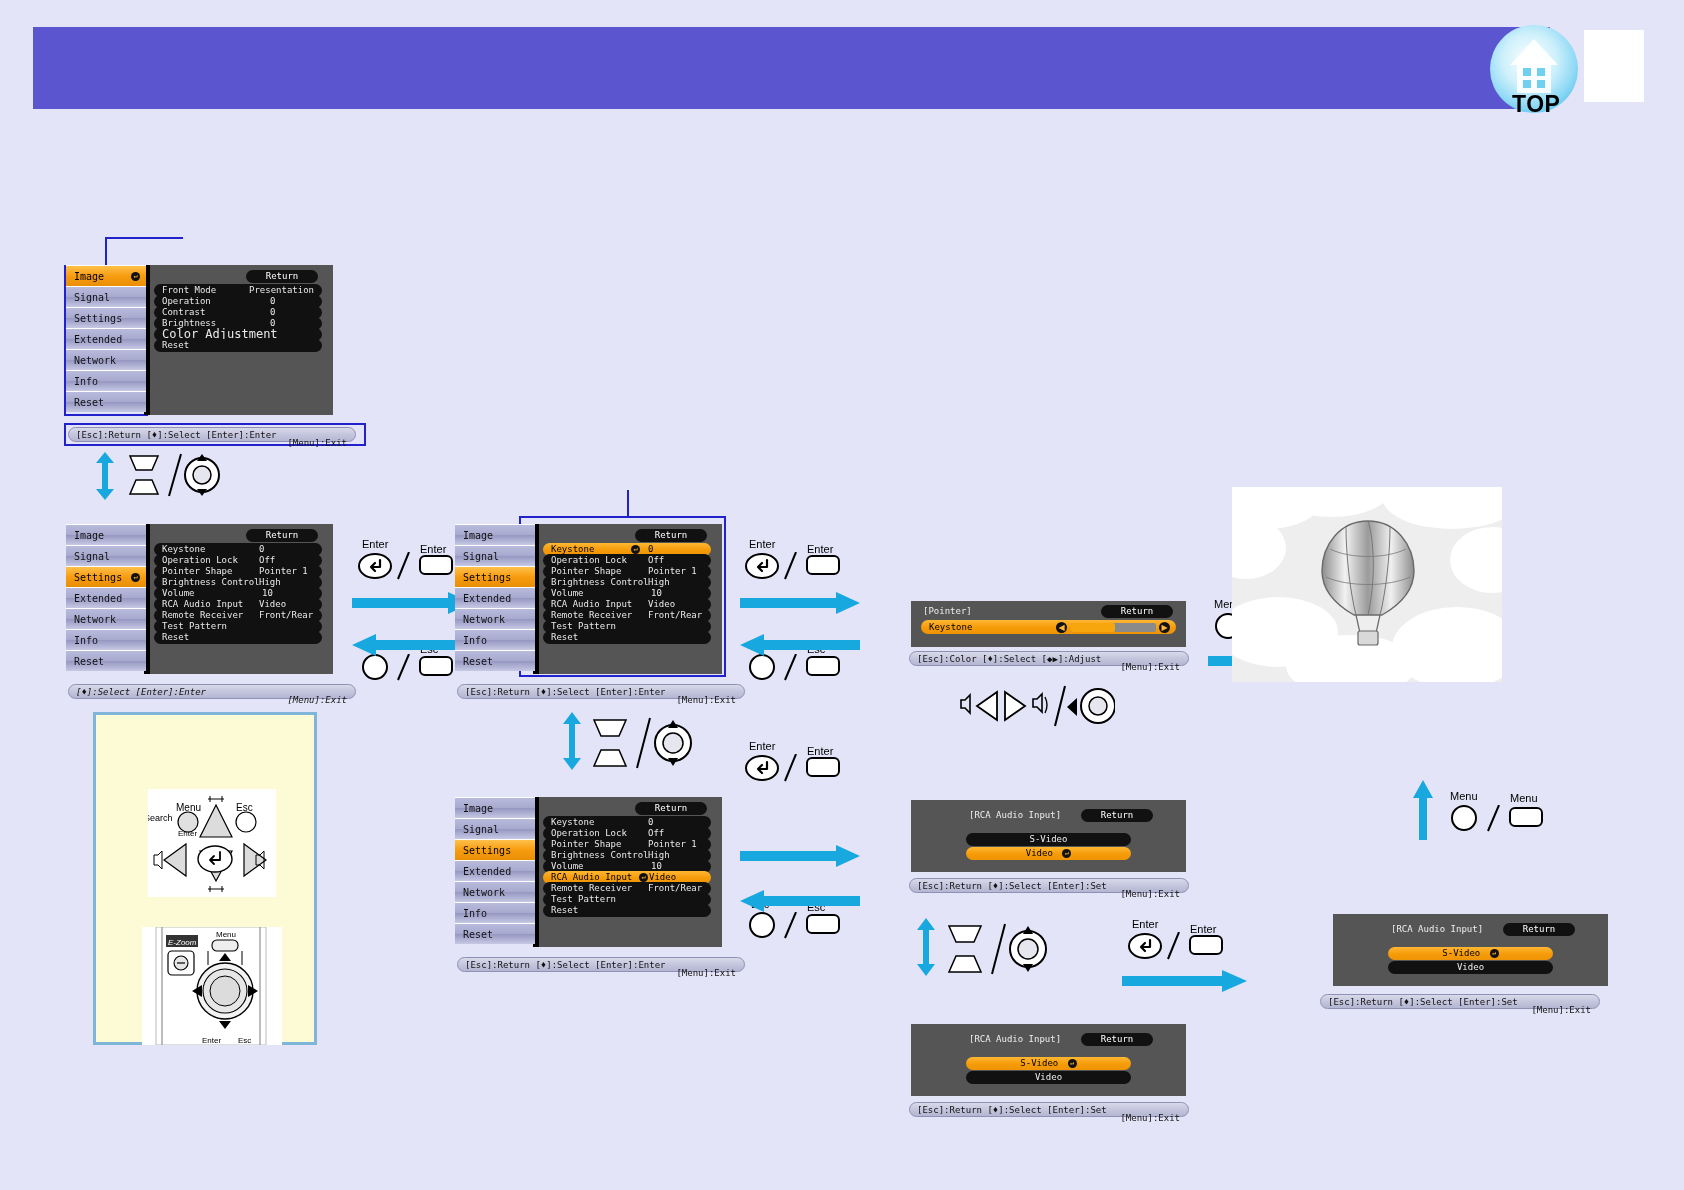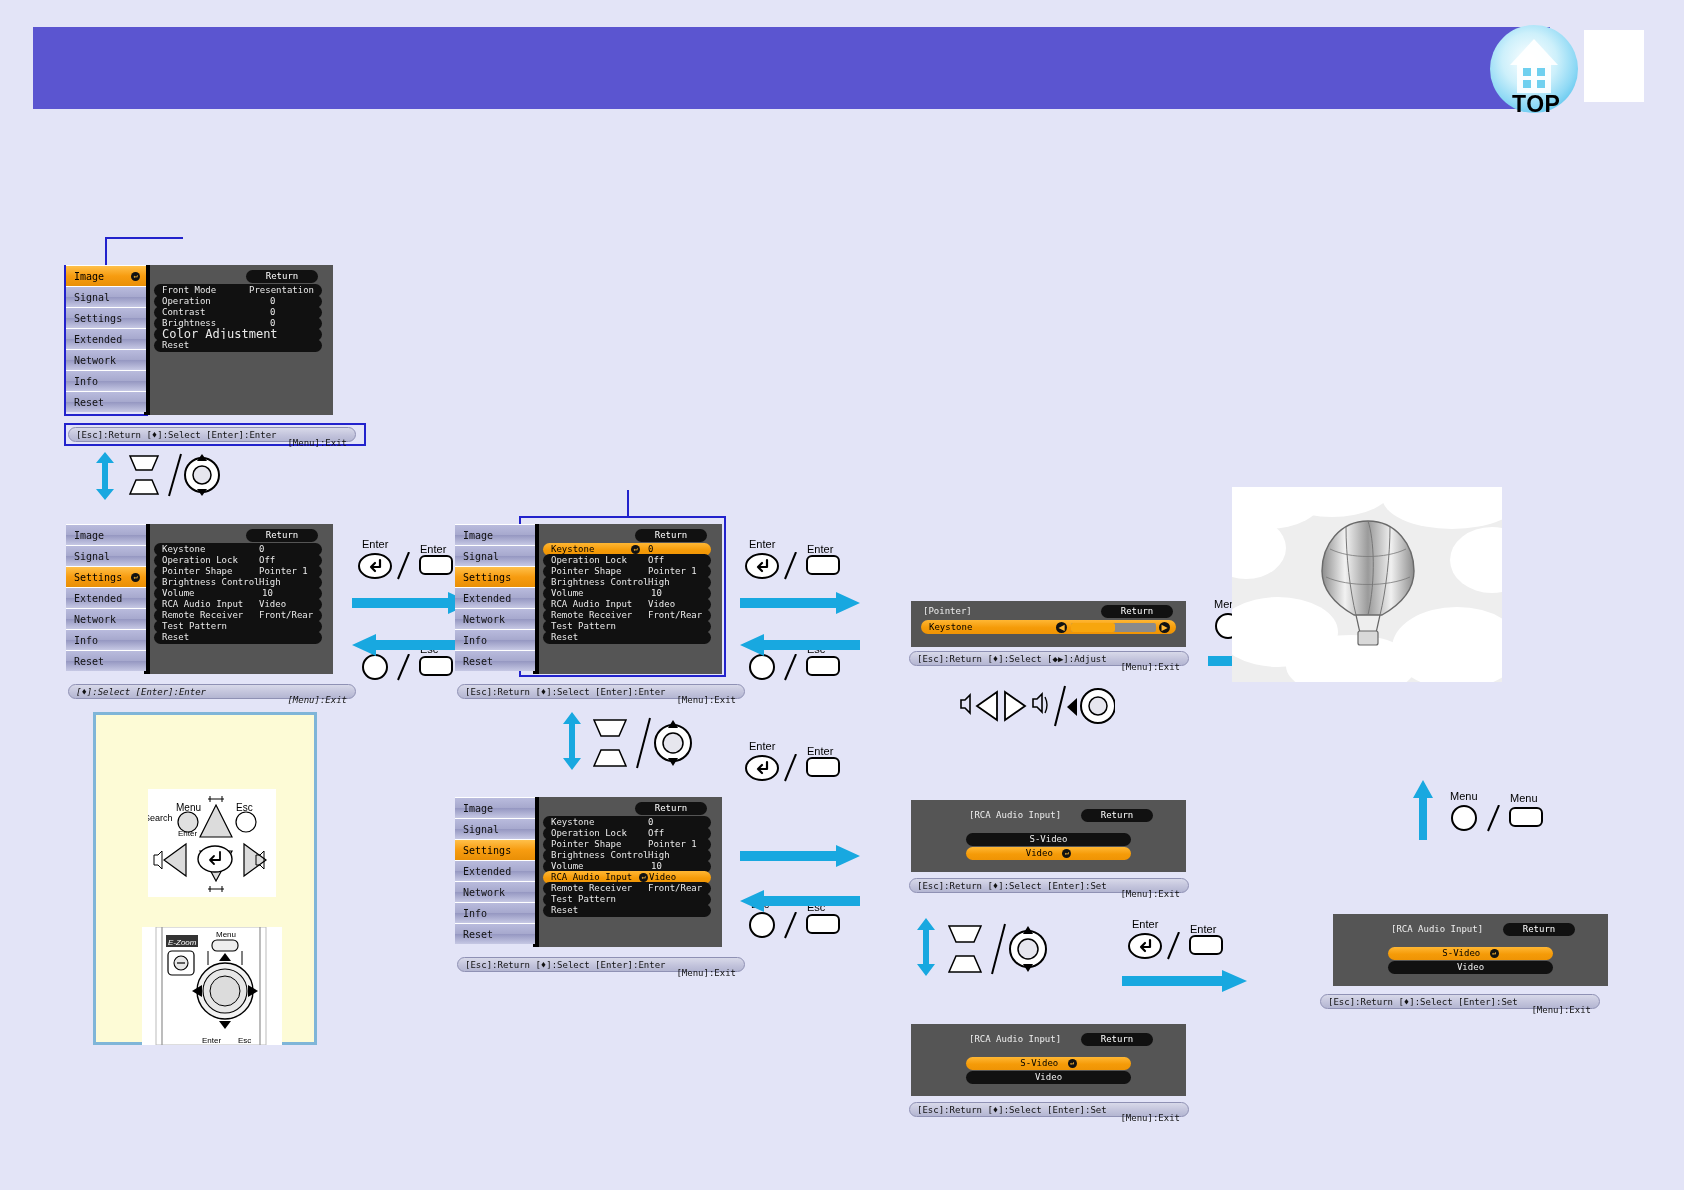--- a/index.html
+++ b/index.html
@@ -500,21 +500,21 @@
   <div class="retbtn" style="left:190px;top:4px;width:72px;font-size:9px;">Return</div>
   <div class="abs" style="left:10px;top:19px;width:255px;height:14px;background:linear-gradient(to bottom,#ffb734 0%,#f59b08 55%,#ef9405 100%);border-radius:7px;">
     <span class="abs" style="left:8px;top:0;line-height:14px;font-family:'DejaVu Sans Mono',monospace;font-size:9px;color:#000;">Keystone</span>
     <span class="abs" style="left:135px;top:2px;width:11px;height:11px;border-radius:50%;background:#111;color:#ffb734;font-size:8px;line-height:11px;text-align:center;">◀</span>
     <span class="abs" style="left:150px;top:3px;width:85px;height:9px;background:#8a8a8a;border-radius:2px;"></span>
     <span class="abs" style="left:150px;top:3px;width:44px;height:9px;background:#f7a60e;border-radius:2px;"></span>
     <span class="abs" style="left:238px;top:2px;width:11px;height:11px;border-radius:50%;background:#111;color:#ffb734;font-size:8px;line-height:11px;text-align:center;">▶</span>
   </div>
 </div>
 <div class="statusbar" style="left:909px;top:651px;width:280px;">
-  <span class="l">[Esc]:Return [♦]:Select [◆▶]:Adjust</span>
+  <span class="l">[Esc]:Color [♦]:Select [◆▶]:Adjust</span>
   <span class="r">[Menu]:Exit</span>
 </div>
 
 <div class="keygrp" style="left:955px;top:680px;width:160px;height:55px;">
   <svg width="160" height="55" viewBox="0 0 160 55">
     <path d="M6 20 L10 20 L15 15 L15 33 L10 28 L6 28 Z" fill="none" stroke="#000" stroke-width="1.6"></path>
     <polygon points="42,12 42,40 22,26" fill="#fff" stroke="#000" stroke-width="1.8"></polygon>
     <polygon points="50,12 50,40 70,26" fill="#fff" stroke="#000" stroke-width="1.8"></polygon>
     <path d="M78 19 L82 19 L87 14 L87 32 L82 27 L78 27 Z" fill="none" stroke="#000" stroke-width="1.6"></path>
     <path d="M90 17 Q94 25 90 33" fill="none" stroke="#000" stroke-width="1.4"></path>

